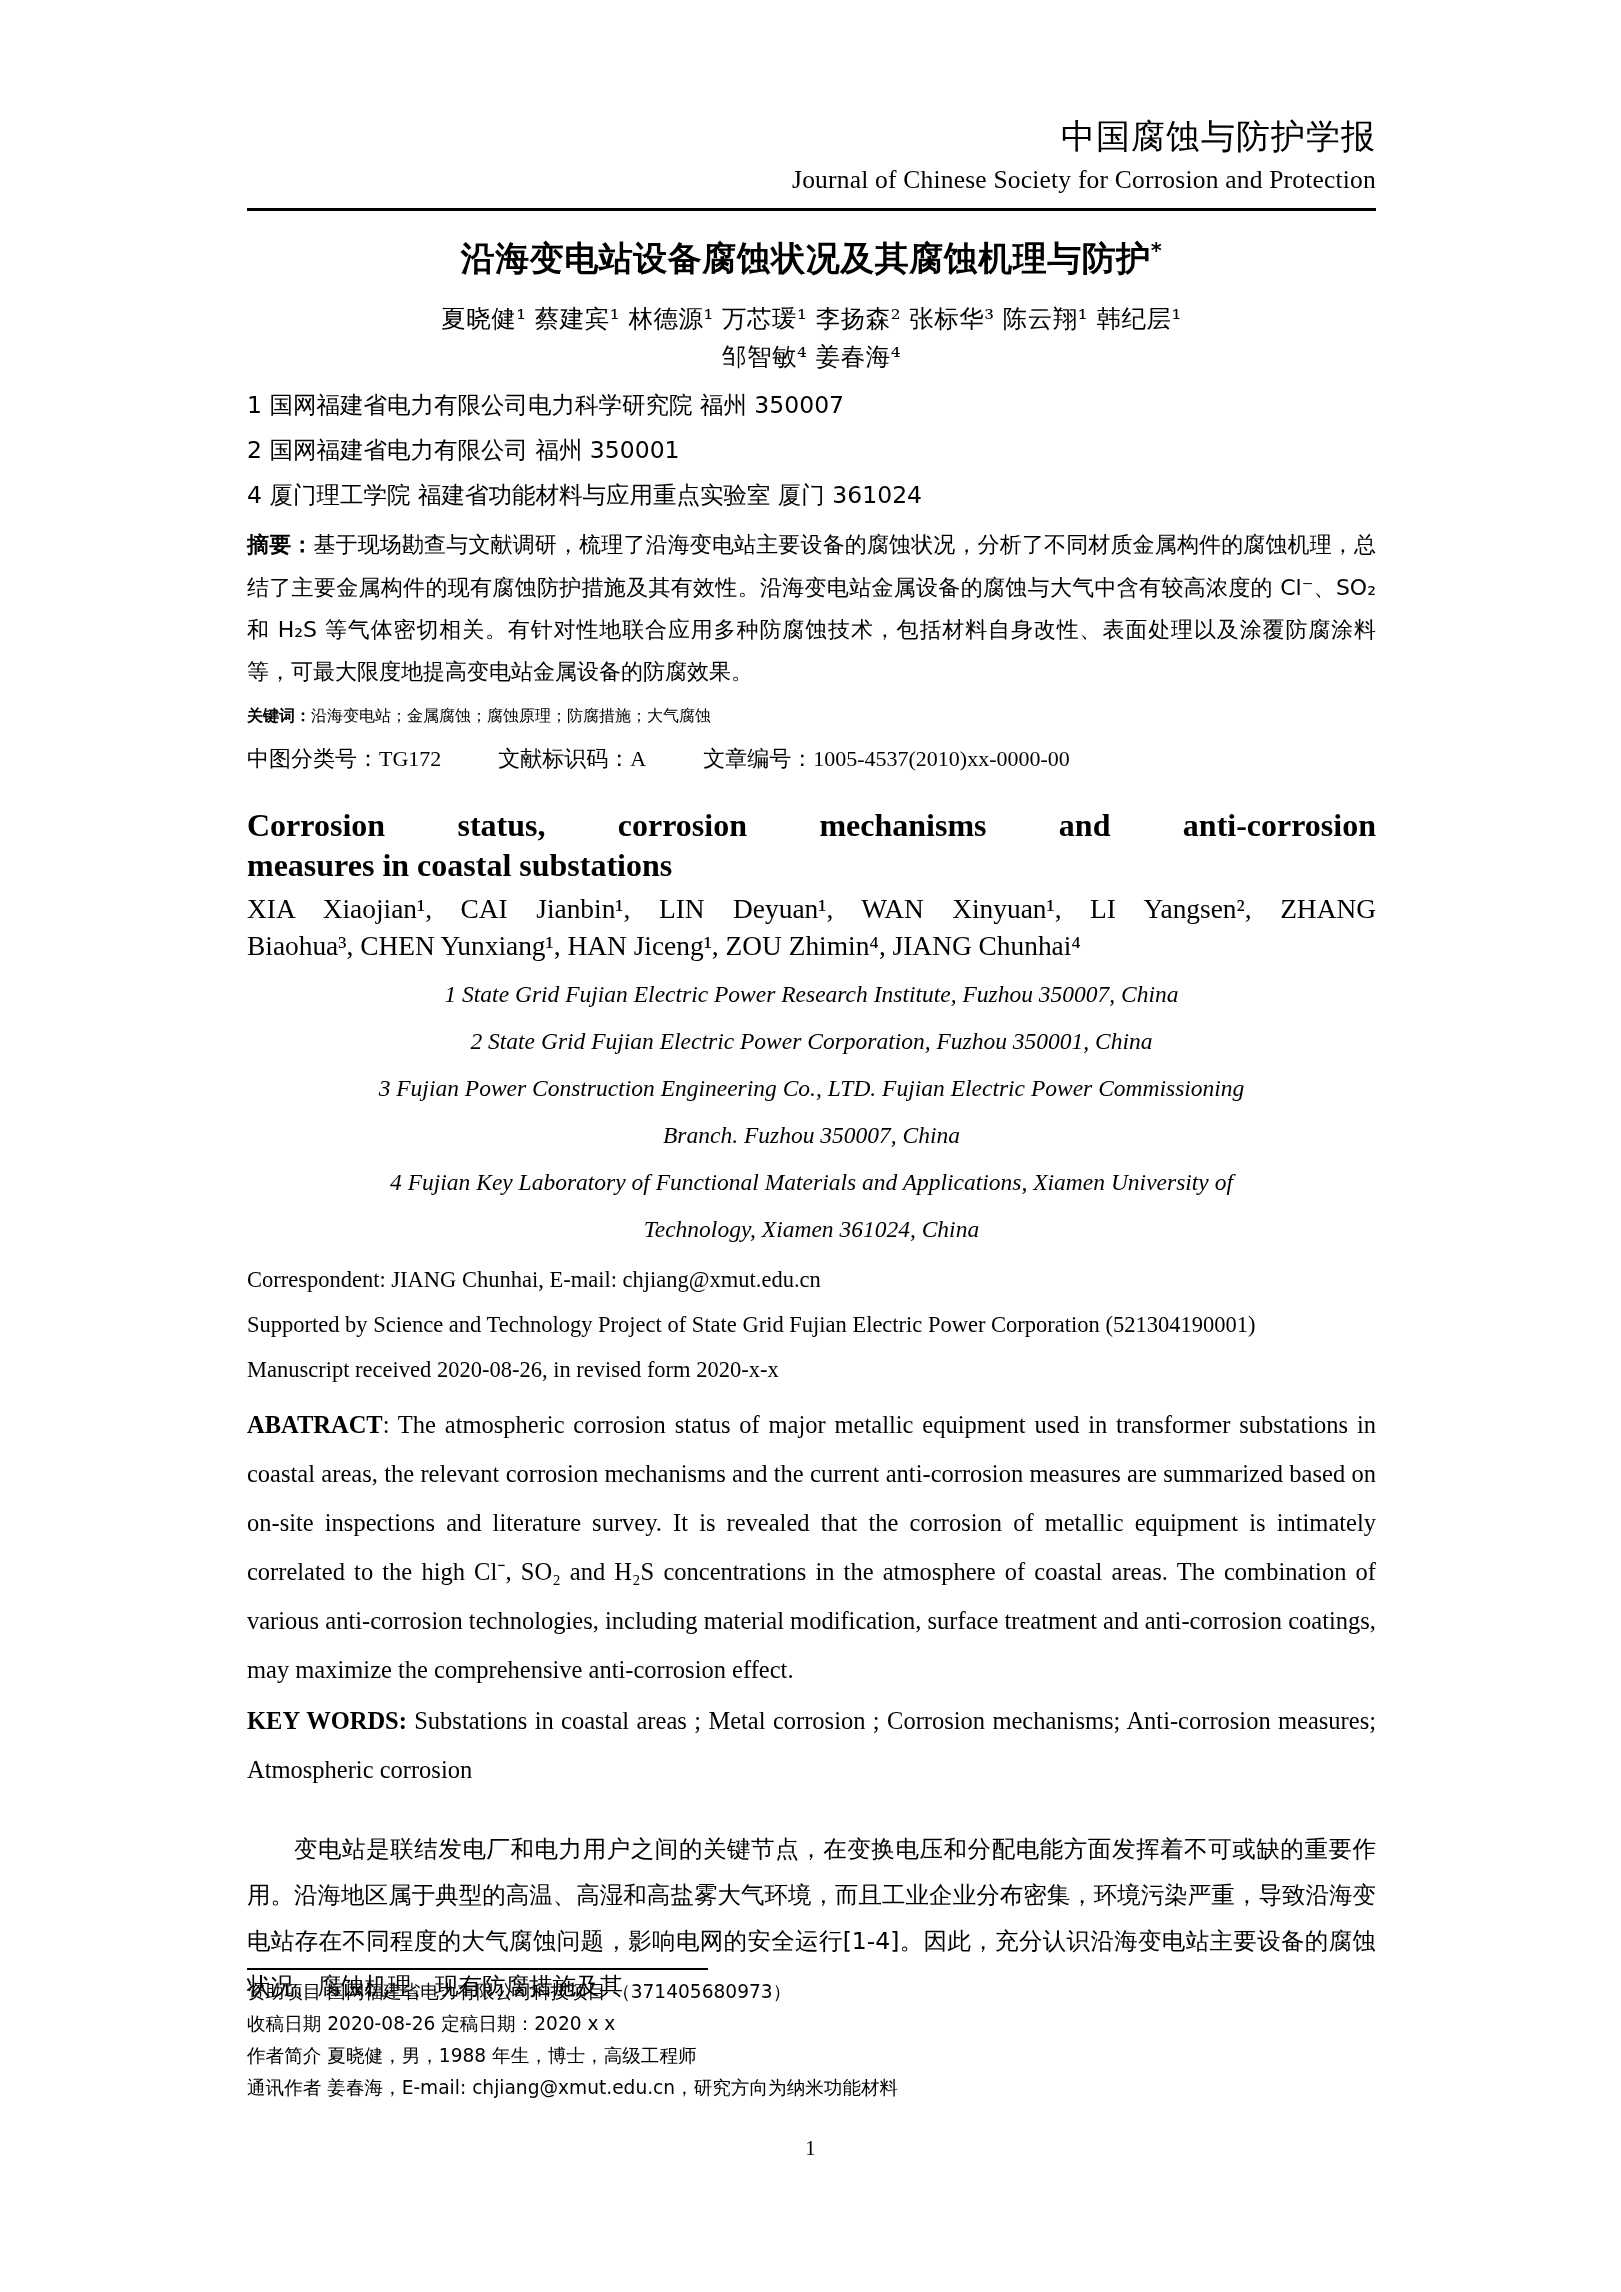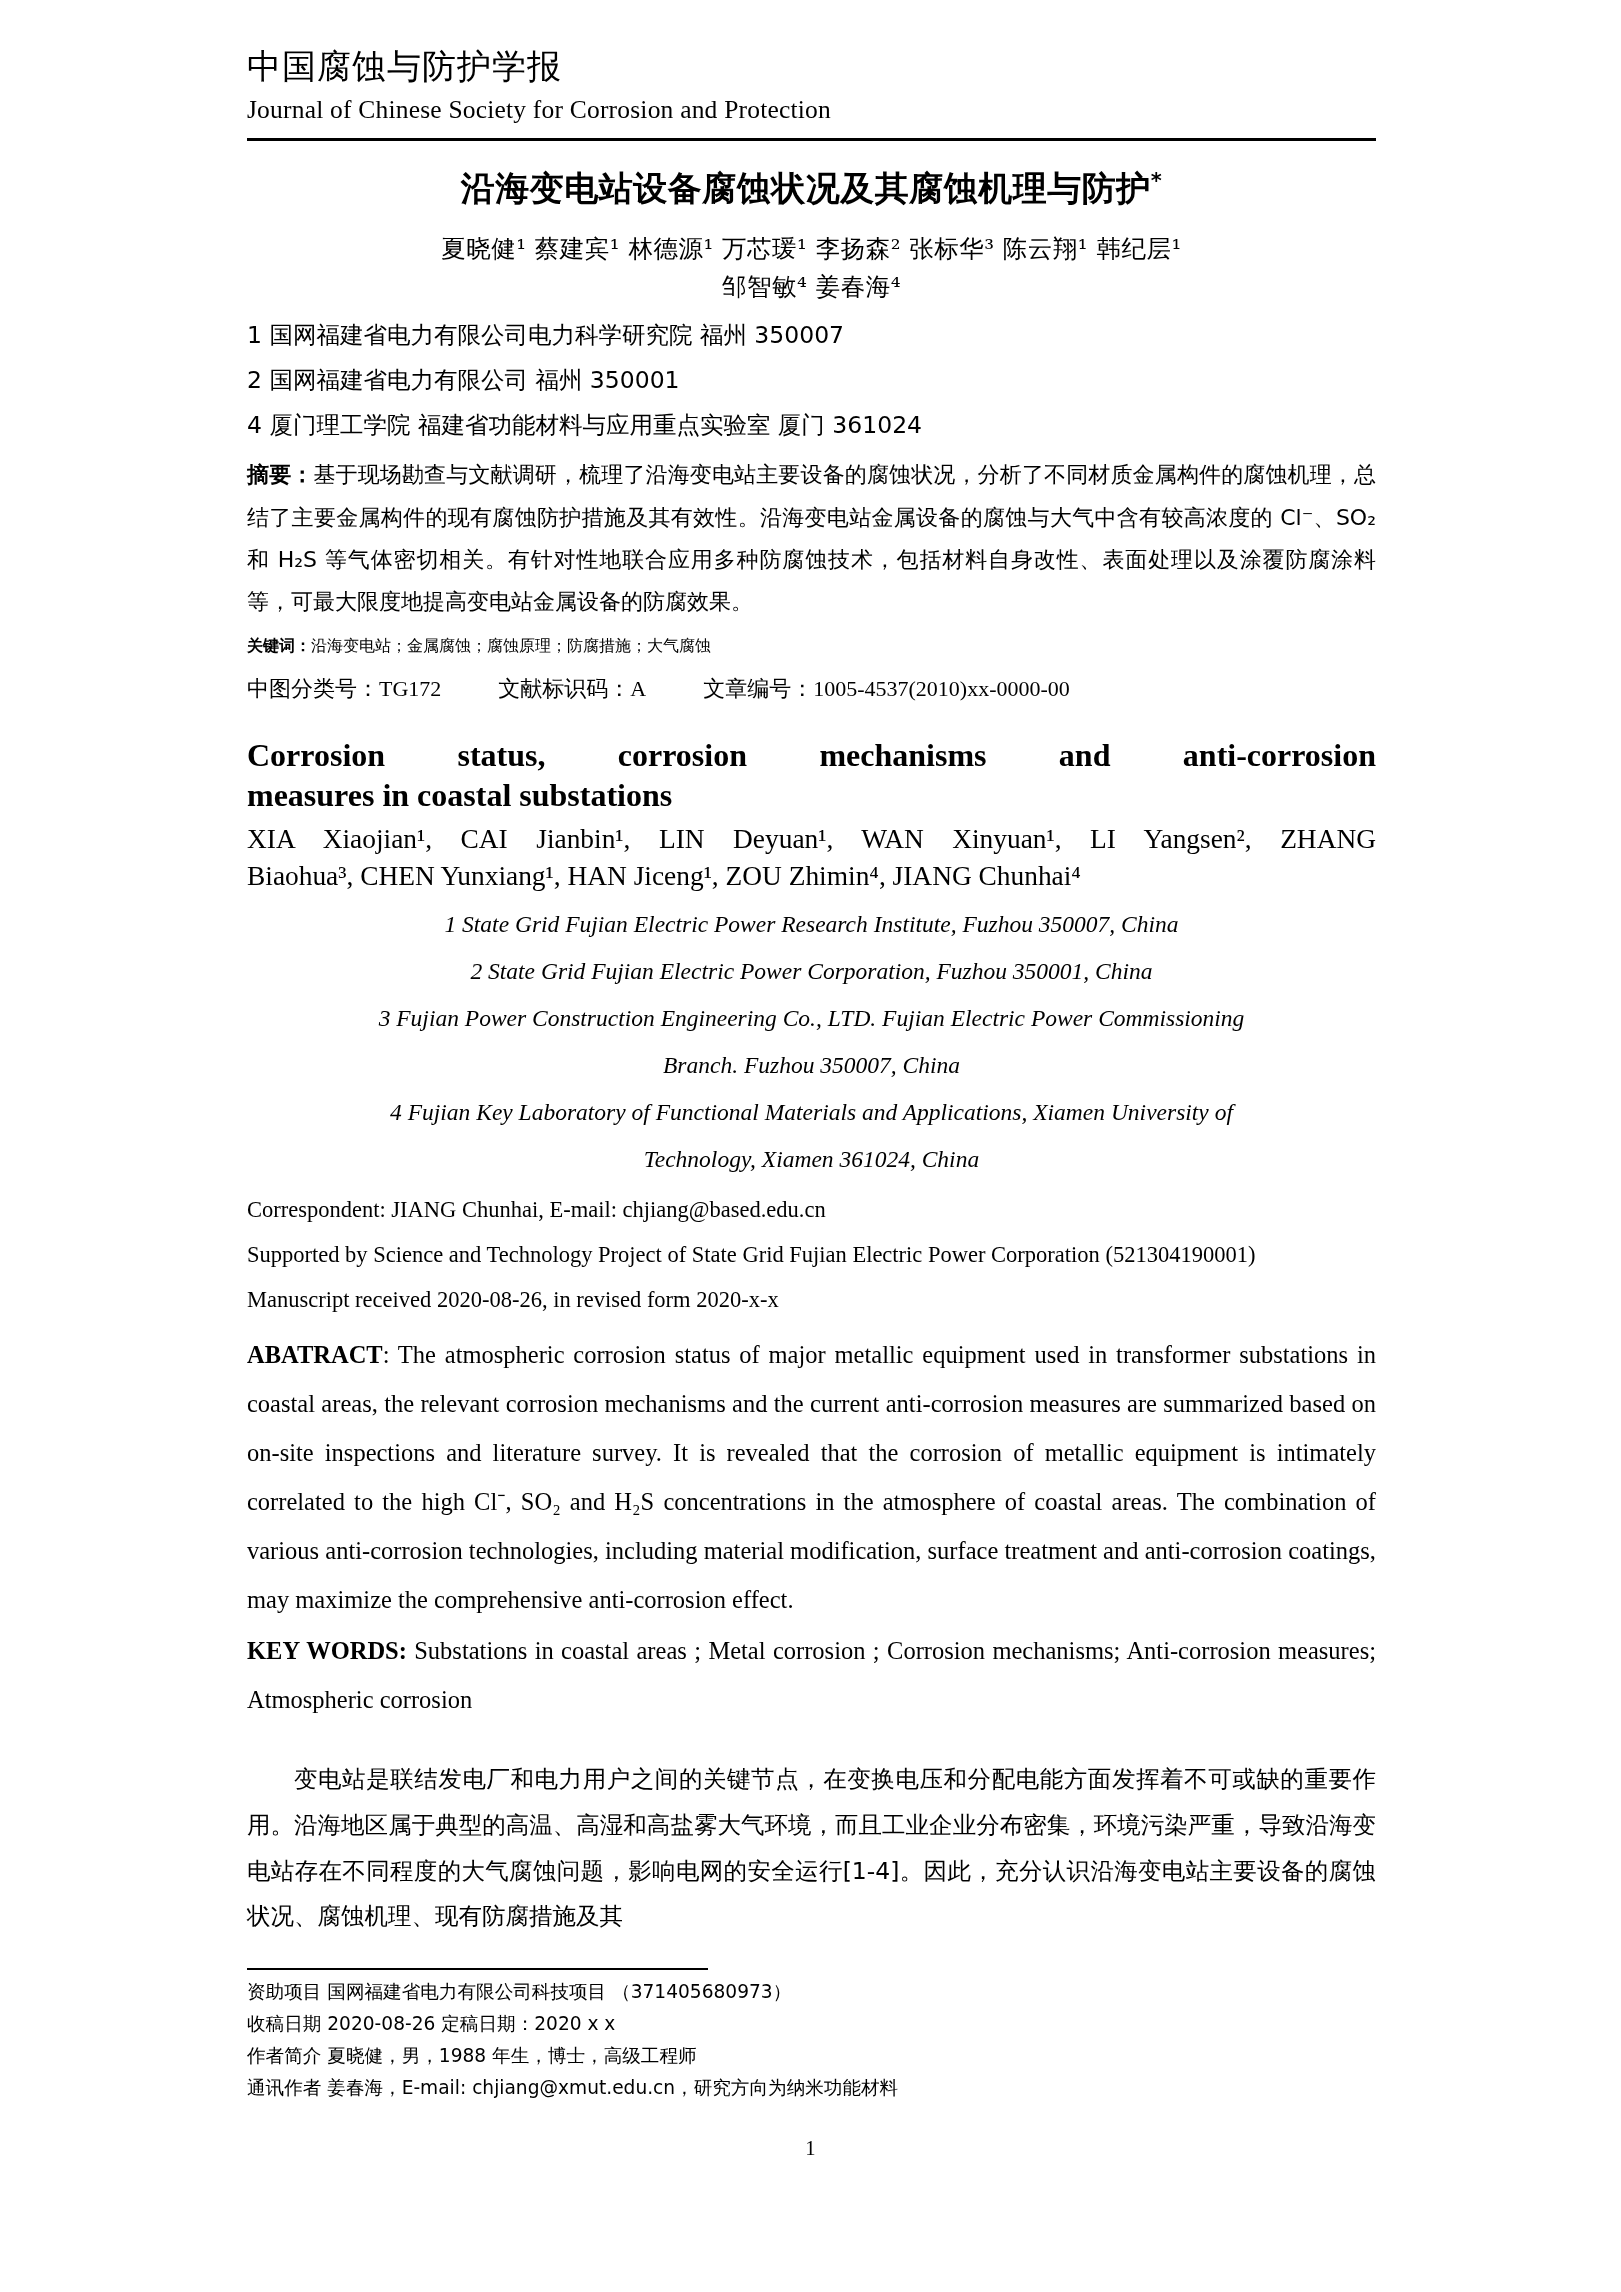--- a/index.html
+++ b/index.html
@@ -25,22 +25,22 @@
   }
   .content {
     position: absolute;
     left: 247px;
     top: 0;
     width: 1129px;
   }
 
   
   .masthead {
-    text-align: left;
-    padding-top: 45px;
+    text-align: right;
+    padding-top: 115px;
   }
   .journal-cn {
     font-family: "DejaVu Sans", sans-serif;
     font-size: 34px;
     line-height: 1.28;
     letter-spacing: 1px;
   }
   .journal-en {
     font-family: "Liberation Serif", serif;
     font-size: 25.5px;
@@ -280,21 +280,21 @@
     <div class="affil-en">
       <span class="ln">1 State Grid Fujian Electric Power Research Institute, Fuzhou 350007, China</span>
       <span class="ln">2 State Grid Fujian Electric Power Corporation, Fuzhou 350001, China</span>
       <span class="ln">3 Fujian Power Construction Engineering Co., LTD. Fujian Electric Power Commissioning</span>
       <span class="ln">Branch. Fuzhou 350007, China</span>
       <span class="ln">4 Fujian Key Laboratory of Functional Materials and Applications, Xiamen University of</span>
       <span class="ln">Technology, Xiamen 361024, China</span>
     </div>
 
     <div class="meta-en">
-      <span class="ln">Correspondent: JIANG Chunhai, E-mail: chjiang@based.edu.cn</span>
+      <span class="ln">Correspondent: JIANG Chunhai, E-mail: chjiang@xmut.edu.cn</span>
       <span class="ln">Supported by Science and Technology Project of State Grid Fujian Electric Power Corporation (521304190001)</span>
       <span class="ln">Manuscript received 2020-08-26, in revised form 2020-x-x</span>
     </div>
 
     <div class="abs-en">
       <span class="lbl">ABATRACT</span><span>: The atmospheric corrosion status of major metallic equipment used in transformer substations in coastal areas, the relevant corrosion mechanisms and the current anti-corrosion measures are summarized based on on-site inspections and literature survey. It is revealed that the corrosion of metallic equipment is intimately correlated to the high Cl⁻, SO₂ and H₂S concentrations in the atmosphere of coastal areas. The combination of various anti-corrosion technologies, including material modification, surface treatment and anti-corrosion coatings, may maximize the comprehensive anti-corrosion effect.</span>
     </div>
 
     <div class="kw-en">
       <span class="lbl">KEY WORDS:</span><span> Substations in coastal areas ; Metal corrosion ; Corrosion mechanisms; Anti-corrosion measures; Atmospheric corrosion</span>

